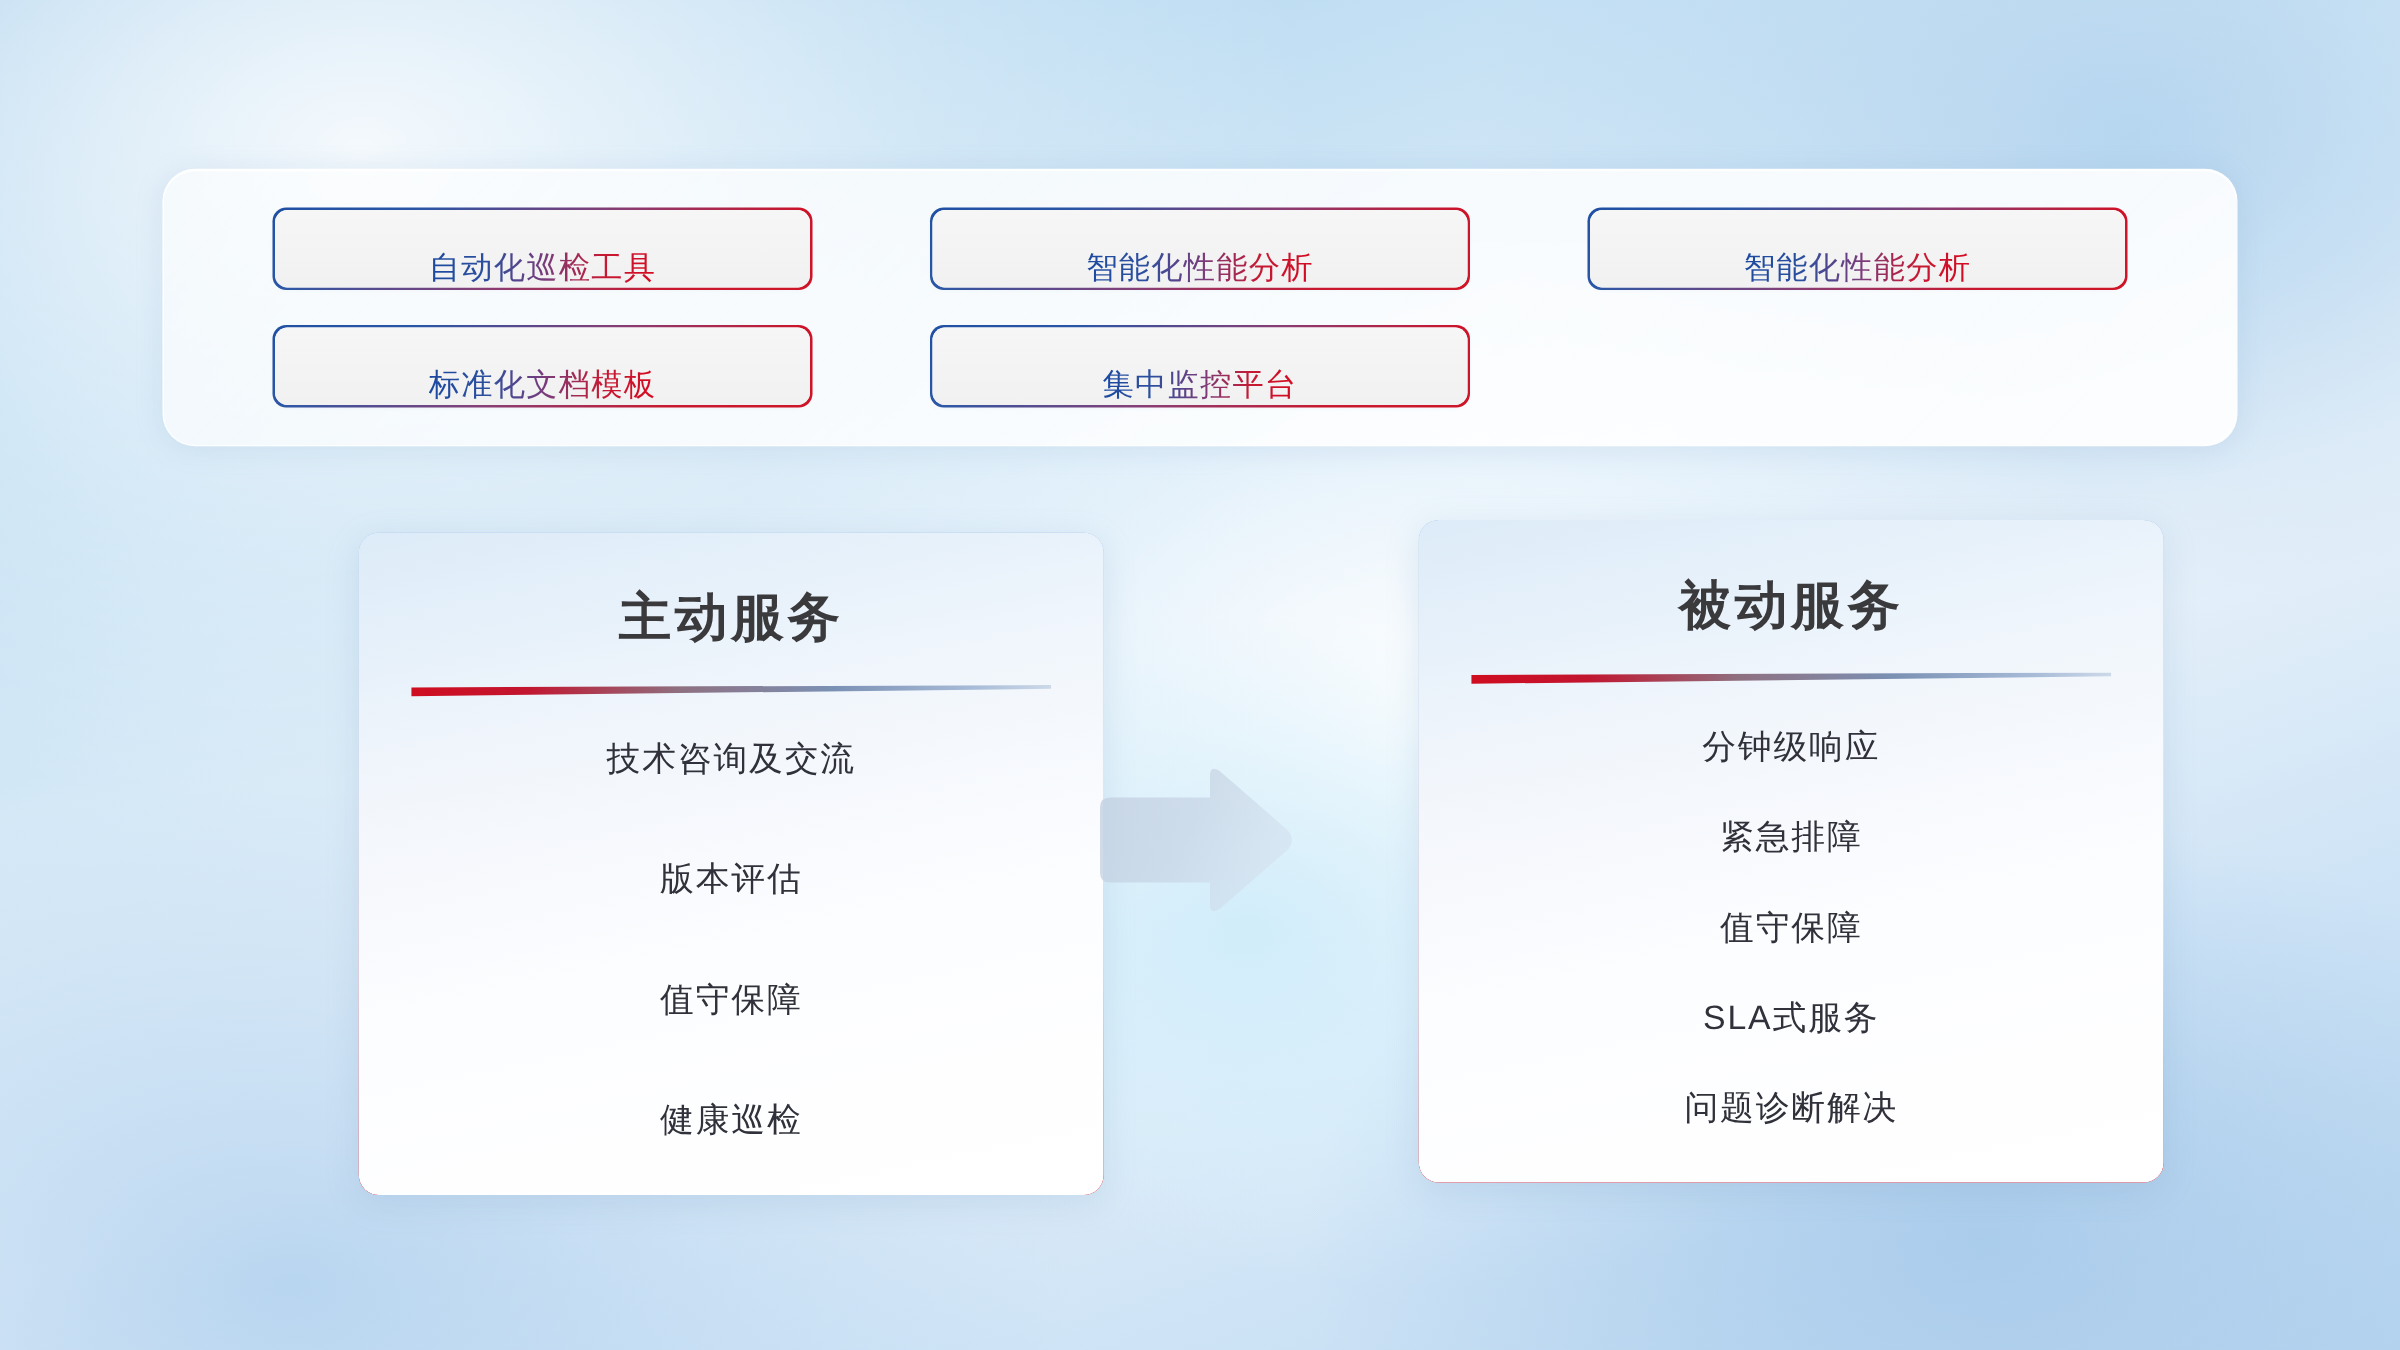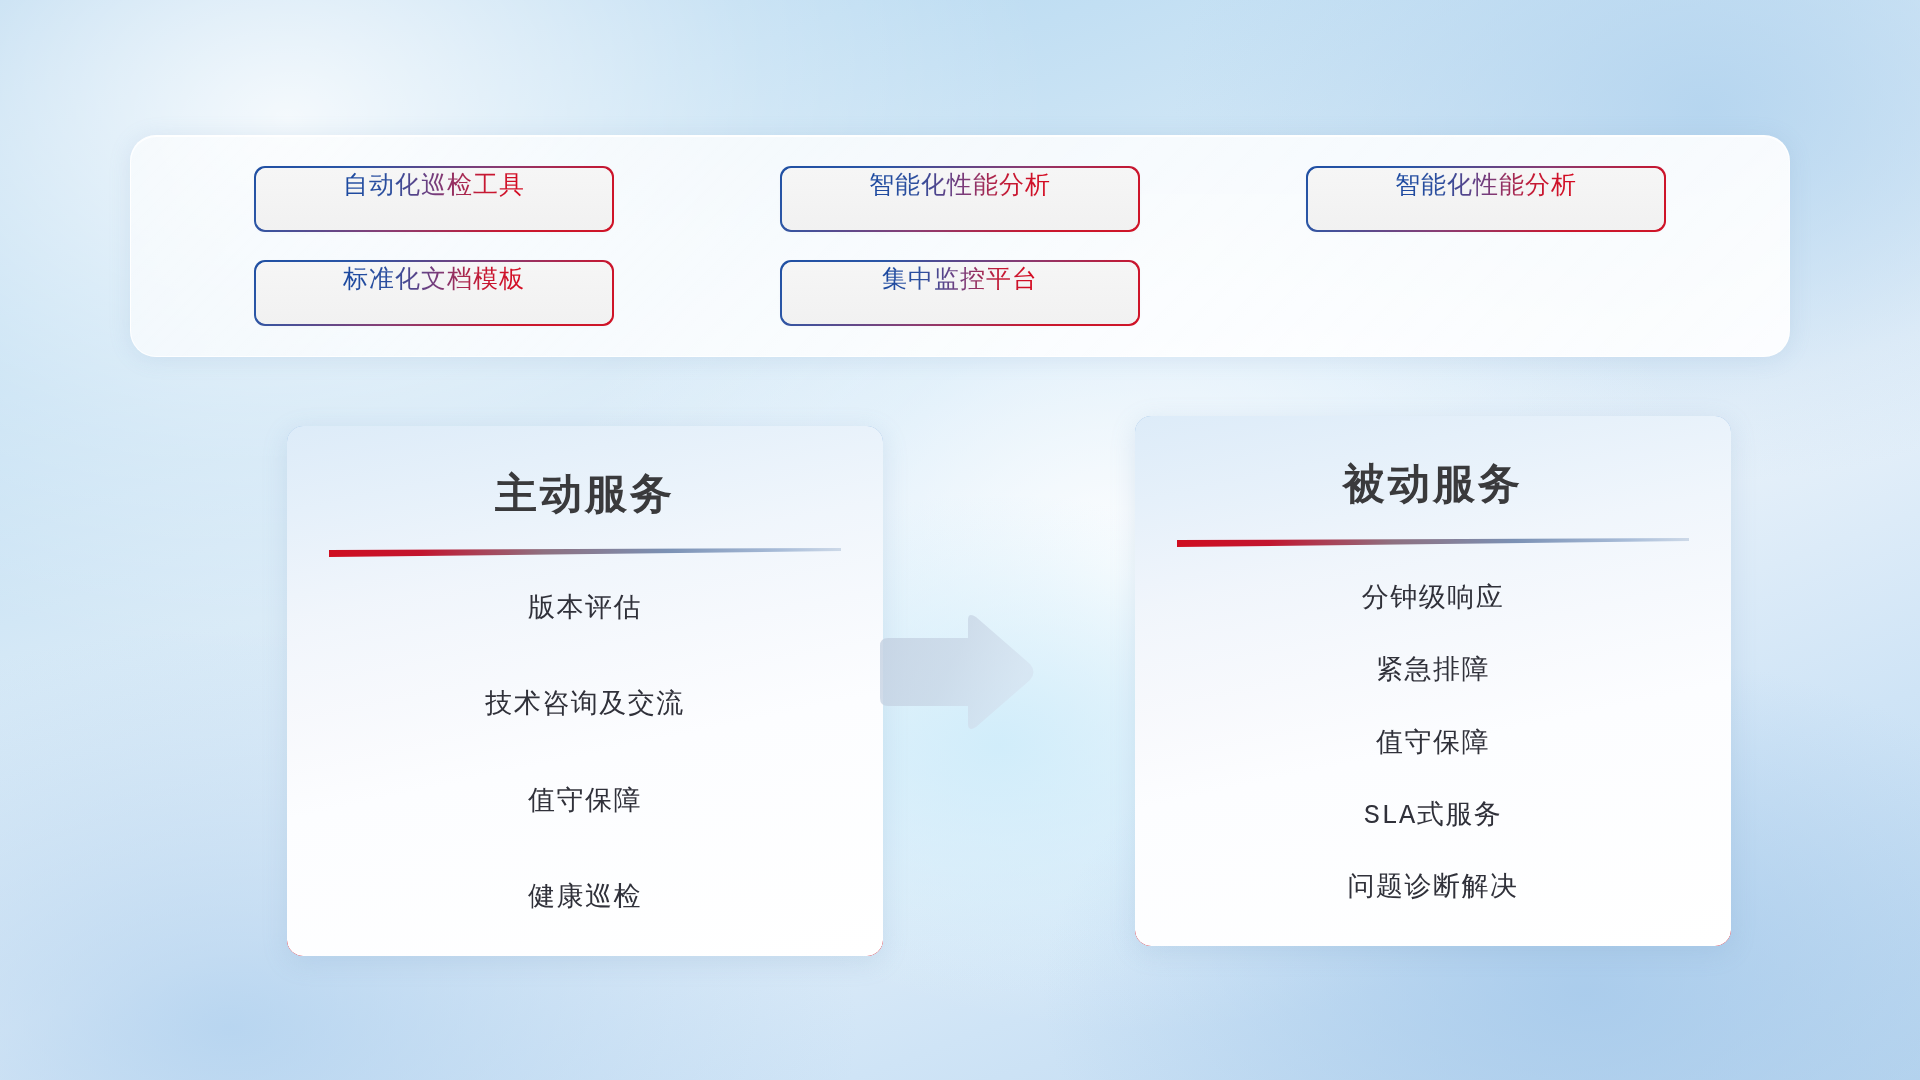--- a/index.html
+++ b/index.html
@@ -54,23 +54,23 @@
     position:absolute; inset:0;
     display:grid;
     grid-template-columns:repeat(3,1fr);
     grid-template-rows:repeat(2,1fr);
     align-items:center; justify-items:center;
     padding:22px 40px;
     row-gap:12px;
   }
   .tag{
     position:relative;
-    width:356px; height:62px;
+    width:428px; height:62px;
     border-radius:10px;
-    display:flex; align-items:flex-start; justify-content:center;
+    display:flex; align-items:flex-end; justify-content:center;
     background:linear-gradient(180deg,#f7f7f7 0%,#f2f2f2 100%);
     box-shadow:0 1px 4px rgba(120,150,180,.10);
   }
   
   .tag::before{
     content:""; position:absolute; inset:-1.6px;
     border-radius:11px;
     background:linear-gradient(150deg,#1f4fa3 0%,#2a55a6 22%,#8b3a71 52%,#cf1228 78%,#d40f22 100%);
     z-index:-1;
   }
@@ -90,21 +90,20 @@
 
   
   .card{
     position:absolute;
     width:596px; height:530px;
     border-radius:16px;
     z-index:2;
     background:linear-gradient(168deg,rgba(255,255,255,.55) 0%,rgba(248,251,254,.86) 26%,rgba(253,254,255,.97) 62%,rgba(255,255,255,1) 100%);
     box-shadow:0 6px 26px rgba(110,150,190,.18);
     overflow:hidden;
-    font-family:Liberation Mono, monospace;
   }
   .card::before{
     content:""; position:absolute; inset:-1.4px;
     border-radius:17px;
     background:linear-gradient(178deg,#9fc2e6 0%,#9ec0e4 16%,#c2b0cf 44%,#dd7b86 66%,#d21329 86%,#cc0f22 100%);
     z-index:-1;
   }
   .card-bg{
     position:absolute; inset:0; border-radius:16px;
     background:linear-gradient(168deg,rgba(226,239,250,.92) 0%,rgba(243,248,253,.96) 30%,rgba(252,253,255,1) 60%,#ffffff 100%);
@@ -204,22 +203,22 @@
             <stop offset="66%" stop-color="#7b91b4"></stop>
             <stop offset="88%" stop-color="#a8bcd8"></stop>
             <stop offset="100%" stop-color="#cdd9e8"></stop>
           </linearGradient>
         </defs>
         <path d="M0,2 L412,0 L412,3 L0,9 Z" fill="url(#divGradA)"></path>
       </svg>
     </div>
 
     <div class="card-list">
+      <div class="card-item">技术咨询及交流</div>
       <div class="card-item">版本评估</div>
-      <div class="card-item">技术咨询及交流</div>
       <div class="card-item">值守保障</div>
       <div class="card-item">健康巡检</div>
     </div>
   </div>
 </section>
 
 <div id="flow-arrow">
   <svg viewBox="0 0 165 120" aria-hidden="true">
     <defs>
       <linearGradient id="arrowGrad" x1="0" y1="0" x2="1" y2="0.35">

